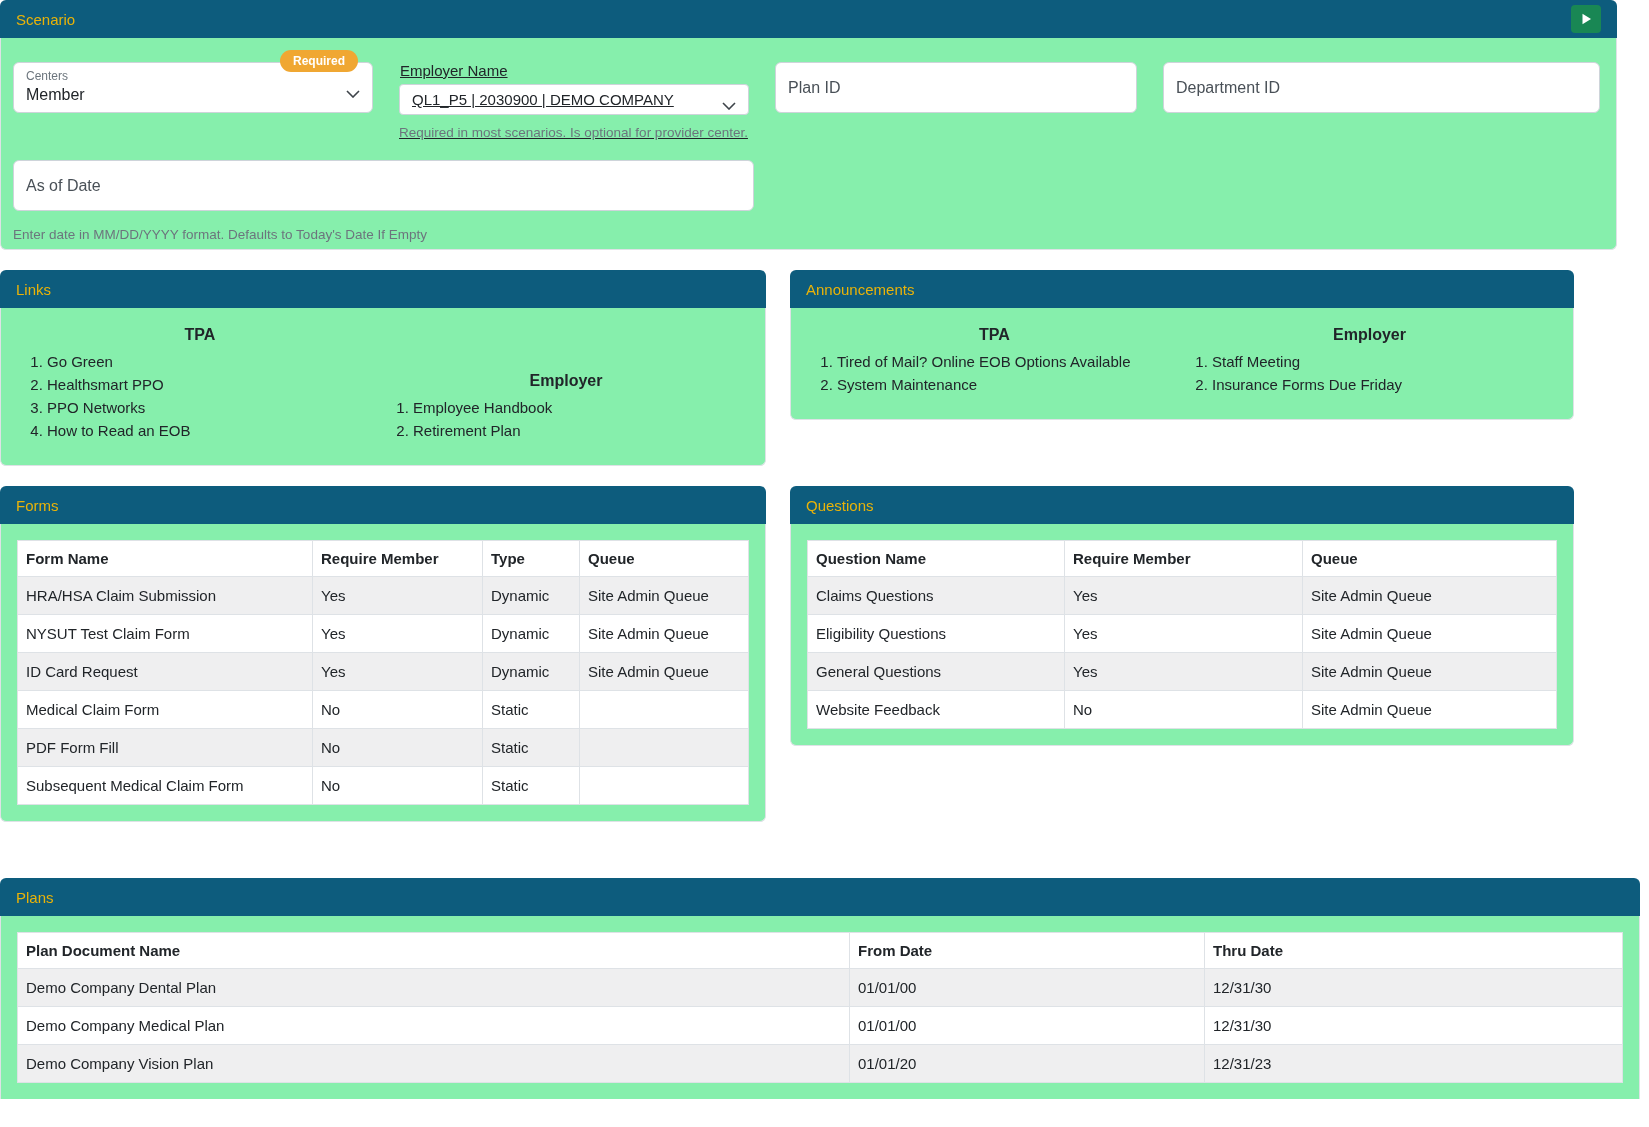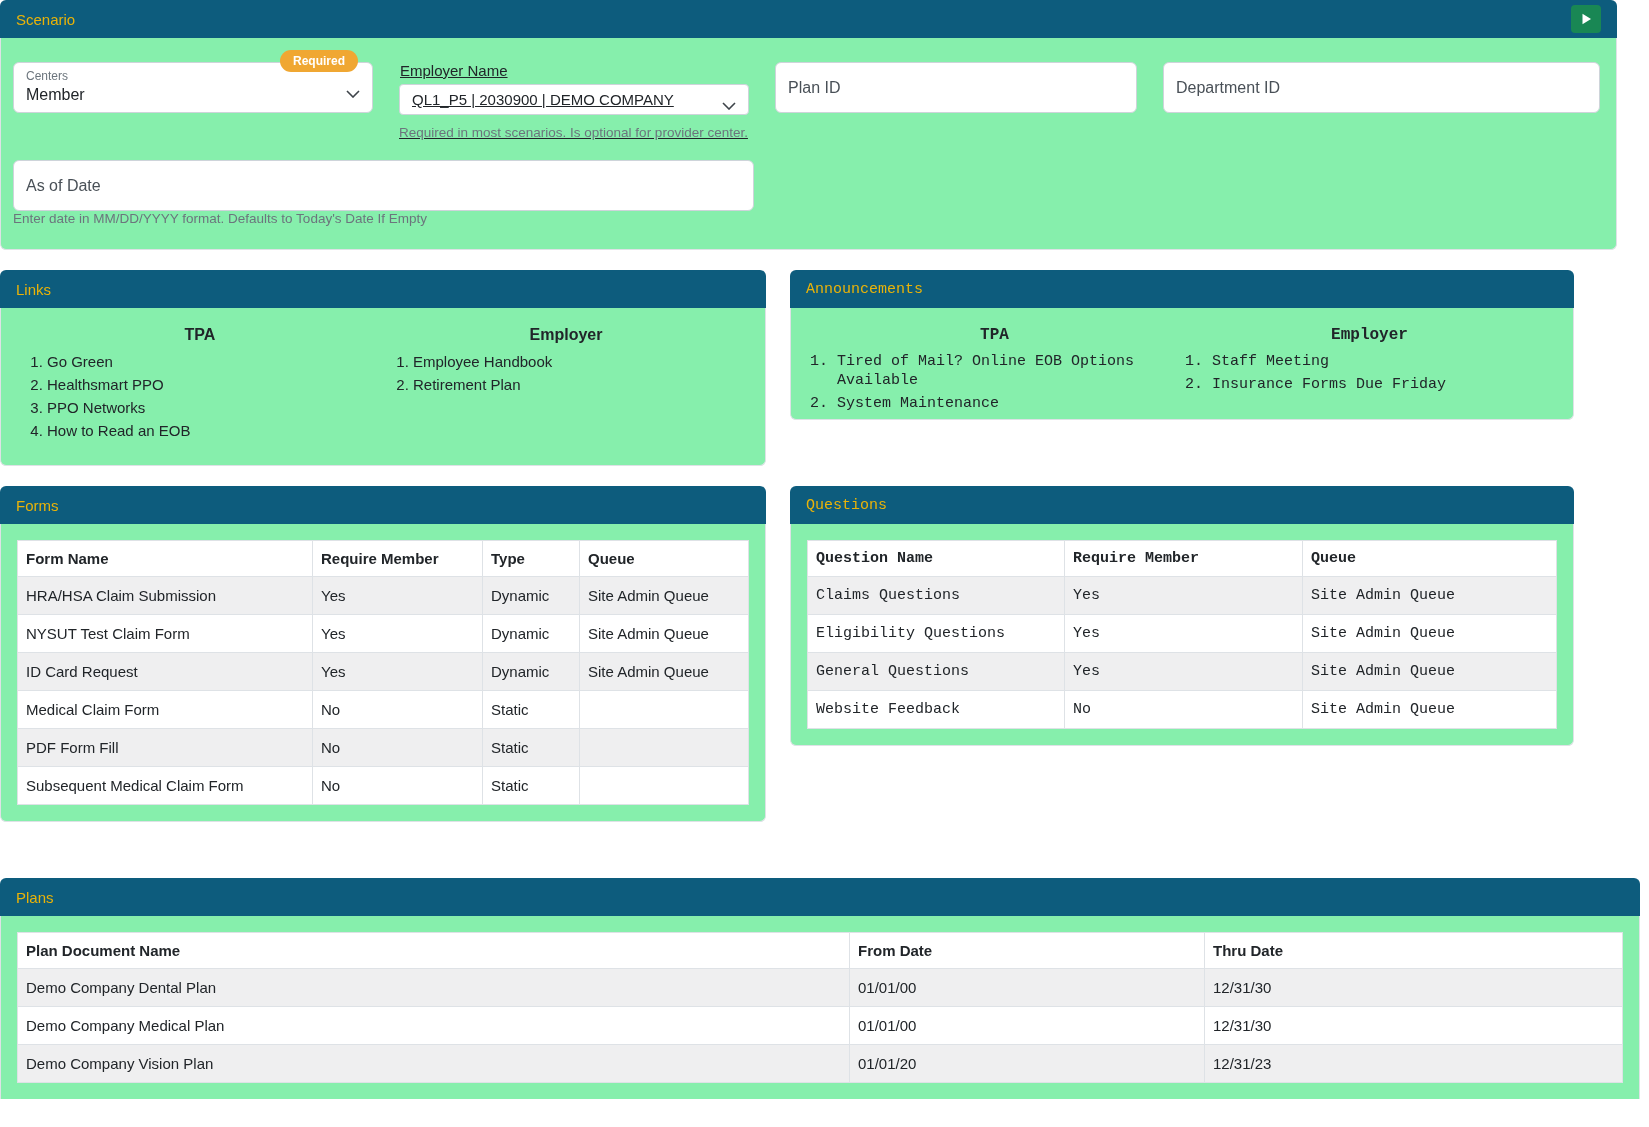--- a/index.html
+++ b/index.html
@@ -56,24 +56,24 @@
   .row-asof { margin-top:20px; }
   .w-asof { width:741px; }
   .run-button {
     margin-left:auto; width:30px; height:28px; border:none; border-radius:4px;
     background:#198754; display:flex; align-items:center; justify-content:center;
     cursor:pointer; padding:0;
   }
   
   .cols-row { display:flex; align-items:flex-start; margin-top:20px; }
   .left-col { width:766px; }
-  .right-col { width:784px; margin-left:24px;font-family:Liberation Mono, monospace; }
+  .right-col { width:784px; margin-left:24px; }
   #links .panel-body { height:158px; padding:16px; }
   #announcements .panel-body { height:112px; padding:16px; }
-  .two-col { display:flex; }
+  .two-col { display:flex;align-items:flex-end; }
   .two-col .col { width:50%; }
   .col-heading { text-align:center; font-size:16px; font-weight:700; margin:2px 0 6px; color:#212529; }
   .col ol { margin:0; padding-left:30px; }
   .col ol li { padding:2px 0; font-size:15px; line-height:19px; color:#212529; }
   
   .table-body { padding:16px; }
   table { border-collapse:collapse; width:100%; table-layout:fixed; font-size:15px; }
   th, td {
     border:1px solid #dee2e6; text-align:left;
     padding:10px 8px; overflow:hidden; white-space:nowrap;
@@ -126,21 +126,21 @@
         <div class="helper-text">Required in most scenarios. Is optional for provider center.</div>
       </div>
 
       <input class="text-input w-planid" placeholder="Plan ID" style="">
 
       <input class="text-input w-deptid" placeholder="Department ID" style="">
     </div>
 
     <div class="row-asof">
       <input class="text-input w-asof" placeholder="As of Date" style="">
-      <div class="helper-text" style="margin-top:0;">Enter date in MM/DD/YYYY format. Defaults to Today's Date If Empty</div>
+      <div class="helper-text" style="margin-top:16px;">Enter date in MM/DD/YYYY format. Defaults to Today's Date If Empty</div>
     </div>
   </div>
 </section>
 
 <div class="cols-row">
   <section id="links" class="left-col">
     <div class="panel-header">
       <span>Links</span>
     </div>
     <div class="panel-body">

